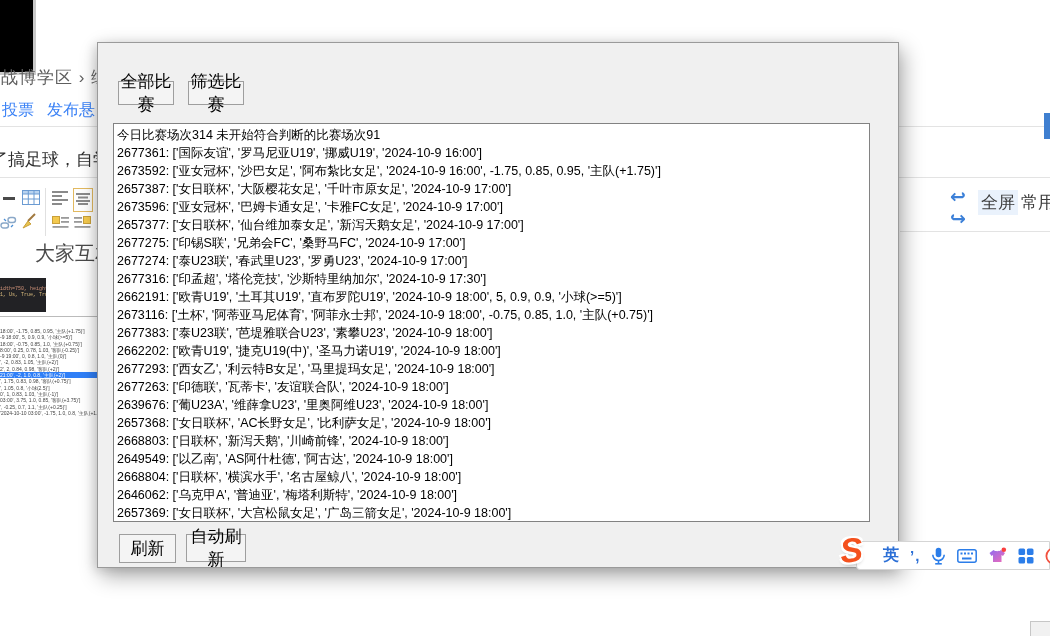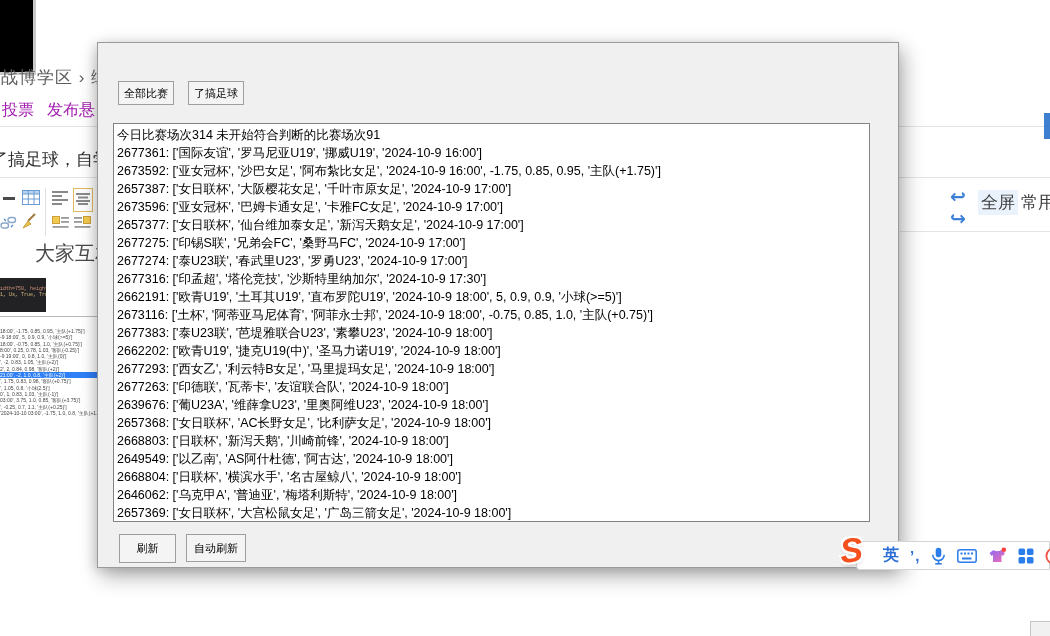--- a/index.html
+++ b/index.html
@@ -4,21 +4,21 @@
 <style>
   html,body{margin:0;padding:0;}
   .screen{position:relative;width:1050px;height:636px;background:#fff;overflow:hidden;
           font-family:"Liberation Sans","DejaVu Sans",sans-serif;}
   .abs{position:absolute;}
 
   
   .video-thumb{left:0;top:0;width:33px;height:72px;background:#000;
                border-right:3px solid #c9c9c9;border-bottom:3px solid #c9c9c9;z-index:1;}
   .breadcrumb{left:1px;top:66px;font-size:17px;color:#5f5f5f;white-space:nowrap;z-index:1;letter-spacing:1px;}
-  .bg-btn{font-size:16px;color:#a21caf;white-space:nowrap;z-index:1;}
+  .bg-btn{font-size:16px;color:#3b82f6;white-space:nowrap;z-index:1;}
   .vote{left:2px;top:100px;}
   .publish{left:47px;top:100px;}
   .hr{height:1px;background:#e3e3e3;z-index:1;}
   .hr1{left:0;top:126px;width:1050px;}
   .hr2{left:0;top:177px;width:1050px;}
   .hr3{left:900px;top:231px;width:150px;}
   .post-title{left:-9px;top:148px;font-size:17px;color:#2e2e2e;white-space:nowrap;z-index:1;}
   .community{left:35px;top:240px;font-size:20px;color:#4a4a4a;white-space:nowrap;z-index:1;}
   .edit-icon{z-index:1;}
   .vdiv{left:45px;top:188px;width:1px;height:48px;background:#e0e0e0;z-index:1;}
@@ -48,21 +48,21 @@
           border:1px solid #9a9a9a;box-sizing:border-box;z-index:5;
           box-shadow:4px 8px 20px rgba(0,0,0,.33), -3px 2px 10px rgba(0,0,0,.12);}
   .titlebar{position:absolute;left:0;top:0;width:100%;height:32px;background:#fff;
             display:flex;align-items:center;}
   .tk-icon{margin-left:15px;width:16px;height:16px;}
   .wtitle{margin-left:10px;font-size:12.5px;color:#000;}
   .controls{position:absolute;right:8px;top:0;height:32px;display:flex;}
   .ctl{width:46px;height:32px;display:flex;align-items:center;justify-content:center;
        font-size:13px;color:#333;cursor:default;}
   .ctl.max{color:#c9c9c9;}
-  .tkbtn{position:absolute;background:#f4f4f4;border:1px solid #9e9e9e;font-size:11px;color:#000;
+  .tkbtn{position:absolute;background:#f4f4f4;border:1px solid #9e9e9e;font-size:17px;color:#000;
          font-family:inherit;display:flex;align-items:center;justify-content:center;padding:0;}
   .b-all{left:20px;top:38px;width:56px;height:24px;}
   .b-filter{left:90px;top:38px;width:56px;height:24px;}
   .b-refresh{left:21px;top:491px;width:57px;height:29px;}
   .b-auto{left:88px;top:491px;width:60px;height:28px;}
   .textarea{position:absolute;left:15px;top:80px;width:757px;height:399px;background:#fff;
             border:1px solid #828282;box-sizing:border-box;overflow:hidden;
             padding:2px 12px 0 3px;cursor:text;}
   .textarea .tline, .ta-lines div{font-size:12.5px;line-height:18px;color:#000;white-space:pre;}
   .ta-lines{display:contents;}
@@ -176,21 +176,21 @@
   <div class="abs redo">↪</div>
   <div class="abs fullscreen">全屏</div>
   <div class="abs common">常用</div>
   <div class="abs hr hr3"></div>
   <div class="abs blue-sliver"></div>
   <div class="abs corner-box"></div>
 
   <div class="abs appwin">
 
     <button class="tkbtn b-all">全部比赛</button>
-    <button class="tkbtn b-filter">了搞足球</button>
+    <button class="tkbtn b-filter">筛选比赛</button>
 
     <div class="textarea">
       <div class="tline">今日比赛场次314 未开始符合判断的比赛场次91</div>
       <div class="ta-lines"><div>2677361: ['国际友谊', '罗马尼亚U19', '挪威U19', '2024-10-9 16:00']</div><div>2673592: ['亚女冠杯', '沙巴女足', '阿布紮比女足', '2024-10-9 16:00', -1.75, 0.85, 0.95, '主队(+1.75)']</div><div>2657387: ['女日联杯', '大阪樱花女足', '千叶市原女足', '2024-10-9 17:00']</div><div>2673596: ['亚女冠杯', '巴姆卡通女足', '卡雅FC女足', '2024-10-9 17:00']</div><div>2657377: ['女日联杯', '仙台维加泰女足', '新泻天鹅女足', '2024-10-9 17:00']</div><div>2677275: ['印锡S联', '兄弟会FC', '桑野马FC', '2024-10-9 17:00']</div><div>2677274: ['泰U23联', '春武里U23', '罗勇U23', '2024-10-9 17:00']</div><div>2677316: ['印孟超', '塔伦竞技', '沙斯特里纳加尔', '2024-10-9 17:30']</div><div>2662191: ['欧青U19', '土耳其U19', '直布罗陀U19', '2024-10-9 18:00', 5, 0.9, 0.9, '小球(&gt;=5)']</div><div>2673116: ['土杯', '阿蒂亚马尼体育', '阿菲永士邦', '2024-10-9 18:00', -0.75, 0.85, 1.0, '主队(+0.75)']</div><div>2677383: ['泰U23联', '芭堤雅联合U23', '素攀U23', '2024-10-9 18:00']</div><div>2662202: ['欧青U19', '捷克U19(中)', '圣马力诺U19', '2024-10-9 18:00']</div><div>2677293: ['西女乙', '利云特B女足', '马里提玛女足', '2024-10-9 18:00']</div><div>2677263: ['印德联', '瓦蒂卡', '友谊联合队', '2024-10-9 18:00']</div><div>2639676: ['葡U23A', '维薛拿U23', '里奥阿维U23', '2024-10-9 18:00']</div><div>2657368: ['女日联杯', 'AC长野女足', '比利萨女足', '2024-10-9 18:00']</div><div>2668803: ['日联杯', '新泻天鹅', '川崎前锋', '2024-10-9 18:00']</div><div>2649549: ['以乙南', 'AS阿什杜德', '阿古达', '2024-10-9 18:00']</div><div>2668804: ['日联杯', '横滨水手', '名古屋鲸八', '2024-10-9 18:00']</div><div>2646062: ['乌克甲A', '普迪亚', '梅塔利斯特', '2024-10-9 18:00']</div><div>2657369: ['女日联杯', '大宫松鼠女足', '广岛三箭女足', '2024-10-9 18:00']</div></div>
     </div>
 
     <button class="tkbtn b-refresh">刷新</button>
     <button class="tkbtn b-auto">自动刷新</button>
   </div>
 

